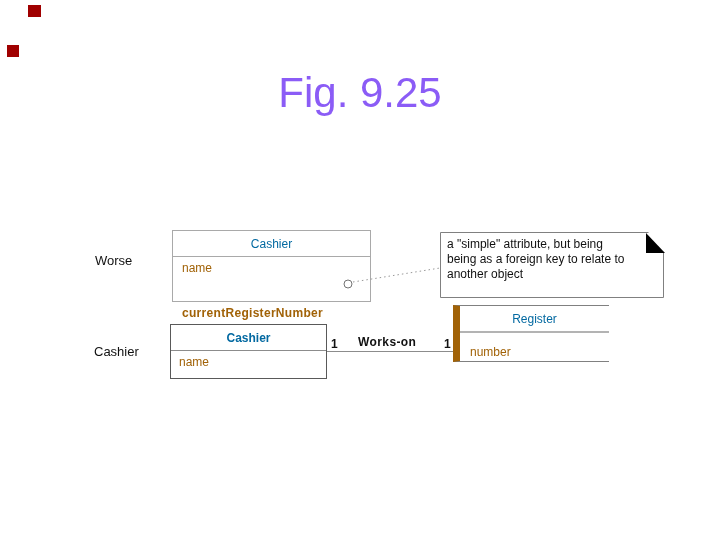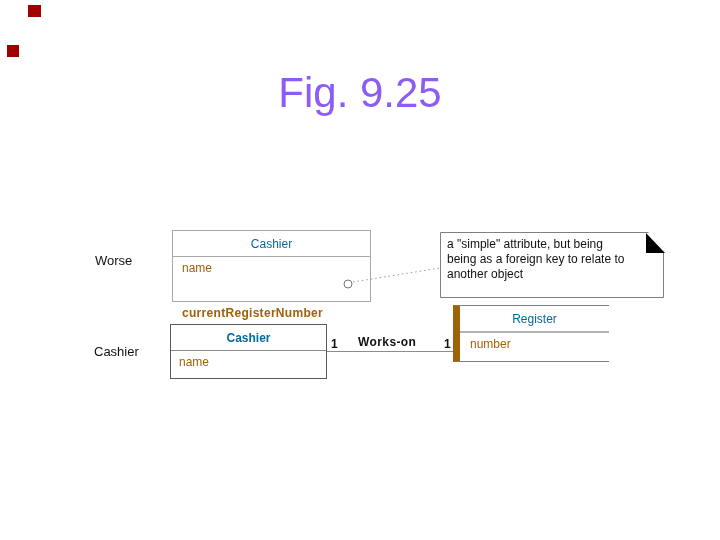--- a/index.html
+++ b/index.html
@@ -90,21 +90,21 @@
     border-left: 7px solid #a16207;
     border-top: 1px solid #808080;
     border-bottom: 1px solid #808080;
     background: #fff;
   }
   .register-box .uml-title {
     height: 27px; line-height: 27px;
     border-bottom: 2px solid #b3b3b3;
     font-weight: 400;
   }
-  .register-box .uml-attrs { padding: 4px 0 0 10px; line-height: 14px; }
+  .register-box .uml-attrs { padding: 12px 0 0 10px; line-height: 14px; }
 
   
   .assoc-line {
     position: absolute;
     left: 327px; top: 351px; width: 126px; height: 1px;
     background: #8c8c8c;
   }
   .assoc-text {
     position: absolute;
     font-size: 12px;

